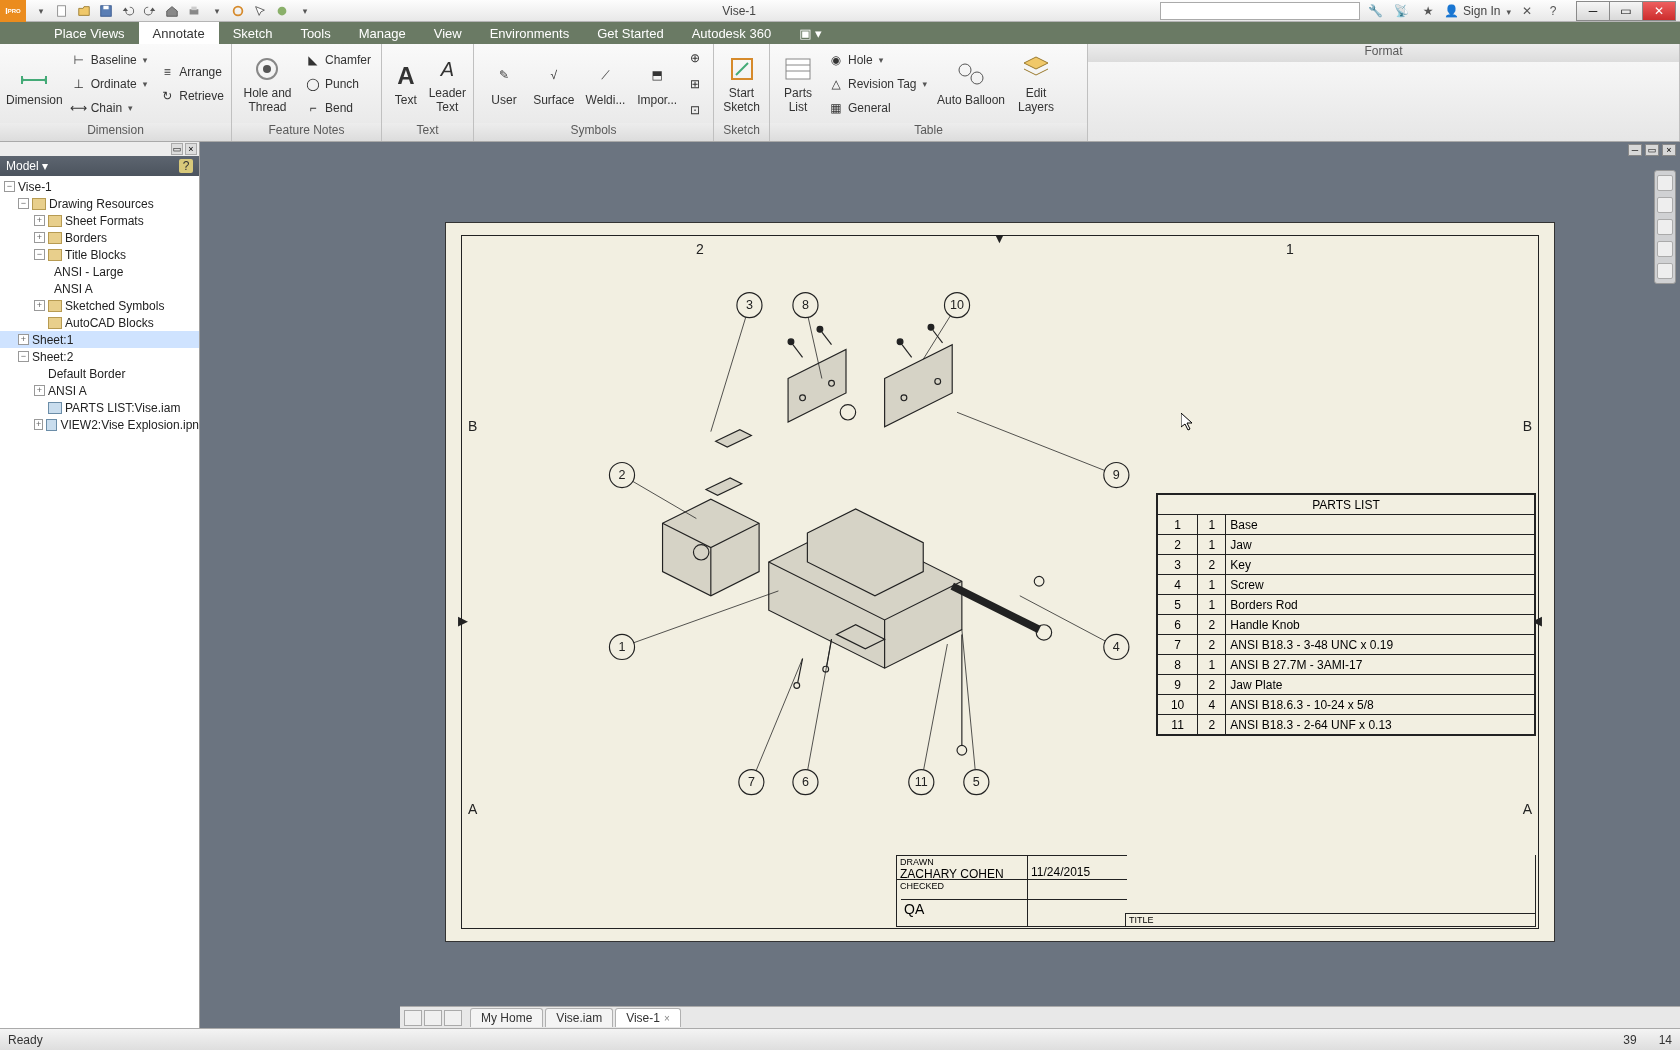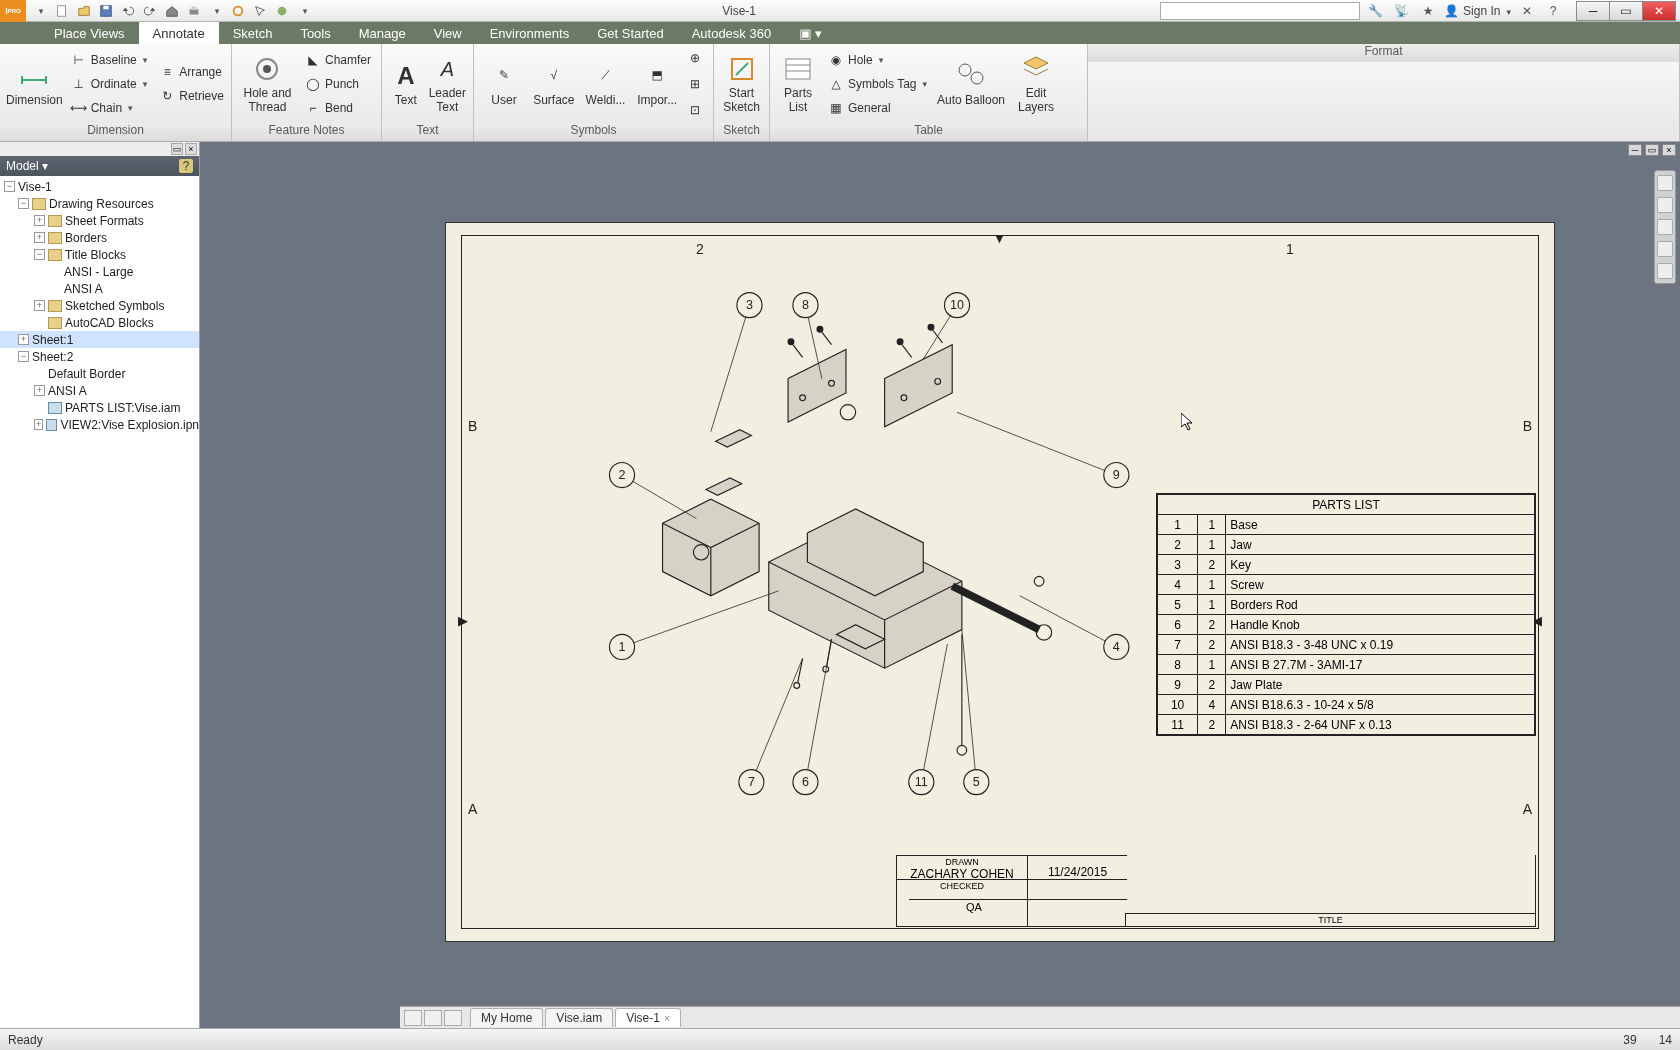--- a/index.html
+++ b/index.html
@@ -43,21 +43,21 @@
 .browser { width: 200px; background: #f3f3f3; border-right: 1px solid #a0a0a0; display: flex; flex-direction: column; }
 .browser-header { height: 20px; background: linear-gradient(#5d6570,#4c545e); color: #fff; padding: 4px 6px; display: flex; align-items: center; justify-content: space-between; font-size: 12px; }
 .browser-ctrl { height: 14px; display: flex; justify-content: flex-end; gap: 2px; padding: 1px 2px; background: #ededed; }
 .browser-ctrl span { width: 12px; height: 12px; background: #ddd; border: 1px solid #aaa; font-size: 9px; text-align: center; line-height: 10px; cursor: pointer; }
 .tree { flex: 1; background: #fff; overflow: auto; font-size: 12px; color: #222; padding: 2px 0; }
 .tnode { display: flex; align-items: center; height: 17px; padding-left: 4px; gap: 3px; white-space: nowrap; cursor: pointer; }
 .tnode.selected { background: #cfe3ff; }
 .twister { width: 11px; height: 11px; border: 1px solid #999; background: #fff; font-size: 9px; line-height: 9px; text-align: center; color: #666; }
 .tico { width: 14px; height: 12px; background: #e8cf8c; border: 1px solid #b79b52; }
 .tico.part { background: #c9ddee; border: 1px solid #6b8da8; }
-.pad1 { padding-left: 18px; } .pad2 { padding-left: 34px; } .pad3 { padding-left: 50px; }
+.pad1 { padding-left: 18px; } .pad2 { padding-left: 34px; } .pad3 { padding-left: 40px; }
 
 
 .canvas-wrap { flex: 1; position: relative; background: #6b7480; }
 .doc-ctrl { position: absolute; top: 2px; right: 4px; display: flex; gap: 3px; }
 .doc-ctrl span { width: 14px; height: 12px; background: #d8d8d8; border: 1px solid #888; font-size: 9px; text-align: center; cursor: pointer; }
 .navbar { position: absolute; right: 4px; top: 28px; width: 22px; background: rgba(220,220,220,0.9); border: 1px solid #999; border-radius: 3px; padding: 4px 2px; display: flex; flex-direction: column; gap: 6px; align-items: center; }
 .navbar div { width: 16px; height: 16px; background: #eee; border: 1px solid #aaa; border-radius: 2px; cursor: pointer; }
 
 .sheet { position: absolute; left: 245px; top: 80px; width: 1110px; height: 720px; background: #f2efe1; border: 1px solid #333; }
 .frame { position: absolute; left: 15px; top: 12px; right: 15px; bottom: 12px; border: 1.5px solid #222; }
@@ -69,21 +69,21 @@
 
 
 .parts-list { position: absolute; right: 18px; top: 270px; width: 380px; border: 1.5px solid #222; background: #f2efe1; font-size: 13px; }
 .parts-list table { width: 100%; border-collapse: collapse; }
 .parts-list th, .parts-list td { border: 1px solid #222; padding: 1px 4px; height: 20px; }
 .parts-list .hdr { text-align: center; font-weight: normal; }
 .parts-list td.c { text-align: center; }
 
 
 .titleblock { position: absolute; right: 18px; bottom: 14px; width: 640px; height: 72px; border: 1.5px solid #222; border-top: none; font-size: 11px; }
-.titleblock .cell { position: absolute; border-top: 1.5px solid #222; border-left: 1.5px solid #222; padding: 1px 3px; text-align: center; }
+.titleblock .cell { position: absolute; border-top: 1.5px solid #222; border-left: 1.5px solid #222; padding: 1px 3px; }
 .org { position: absolute; right: 0; top: 0; bottom: 0; width: 410px; border-left: 1.5px solid #222; display: flex; align-items: center; justify-content: center; font-size: 16px; border-top: 1.5px solid #222;}
 
 
 .doc-tabs { position: absolute; left: 200px; right: 0; bottom: 0; height: 22px; background: #e8e8e8; border-top: 1px solid #aaa; display: flex; align-items: center; gap: 2px; padding: 0 4px; }
 .doc-tab { padding: 2px 10px; background: #f4f4f4; border: 1px solid #b0b0b0; border-bottom: none; border-radius: 3px 3px 0 0; cursor: pointer; font-size: 12px; color: #333; display: flex; align-items: center; gap: 4px; }
 .doc-tab.active { background: #fff; }
 .doc-tab .x { color: #888; font-size: 10px; }
 .tab-icons { display: flex; gap: 2px; margin-right: 6px; }
 .tab-icons span { width: 18px; height: 16px; border: 1px solid #aaa; background: #f0f0f0; cursor: pointer; }
 
@@ -340,21 +340,21 @@
           </div>
         <span>Parts List</span>
       </div>
       <div class="smallrow">
         <div class="smallbtn dropdown-arrow">
             <span class="ico">◉</span>
             <span>Hole</span>
           </div>
         <div class="smallbtn dropdown-arrow">
             <span class="ico">△</span>
-            <span>Symbols Tag</span>
+            <span>Revision Tag</span>
           </div>
         <div class="smallbtn">
             <span class="ico">▦</span>
             <span>General</span>
           </div>
       </div>
       <div class="bigbtn" style="width:72px">
         <div class="ico">
             <svg viewBox="0 0 32 32">
               <circle cx="10" cy="10" r="6" fill="none" stroke="#555"></circle>
@@ -645,21 +645,21 @@
       <div class="titleblock">
         <div class="cell" style="left:0;top:0;width:130px;height:24px;border-left:none">
           <div style="font-size:9px">DRAWN</div>
           <div>ZACHARY COHEN</div>
         </div>
         <div class="cell" style="left:130px;top:0;width:100px;height:24px">
           <div style="margin-top:8px">11/24/2015</div>
         </div>
         <div class="cell" style="left:0;top:24px;width:130px;height:20px;border-left:none;font-size:9px">CHECKED</div>
         <div class="cell" style="left:130px;top:24px;width:100px;height:20px"></div>
-        <div class="cell" style="left:12px;top:44px;width:130px;height:28px;border-left:none;font-size:11px">QA</div>
+        <div class="cell" style="left:4px;top:44px;width:130px;height:28px;border-left:none;font-size:14px">QA</div>
         <div class="cell" style="left:130px;top:44px;width:100px;height:28px"></div>
         <div class="cell" style="right:0;bottom:-1px;width:410px;height:14px;font-size:9px;border-left:1.5px solid #222">TITLE</div>
       </div>
 
       <svg class="cursor" style="left:735px;top:190px" width="16" height="20">
           <path d="M0 0 L0 14 L4 11 L7 17 L9 16 L6 10 L11 10 Z" fill="#fff" stroke="#000"></path>
         </svg>
     </div>
 
     <div class="doc-tabs">

